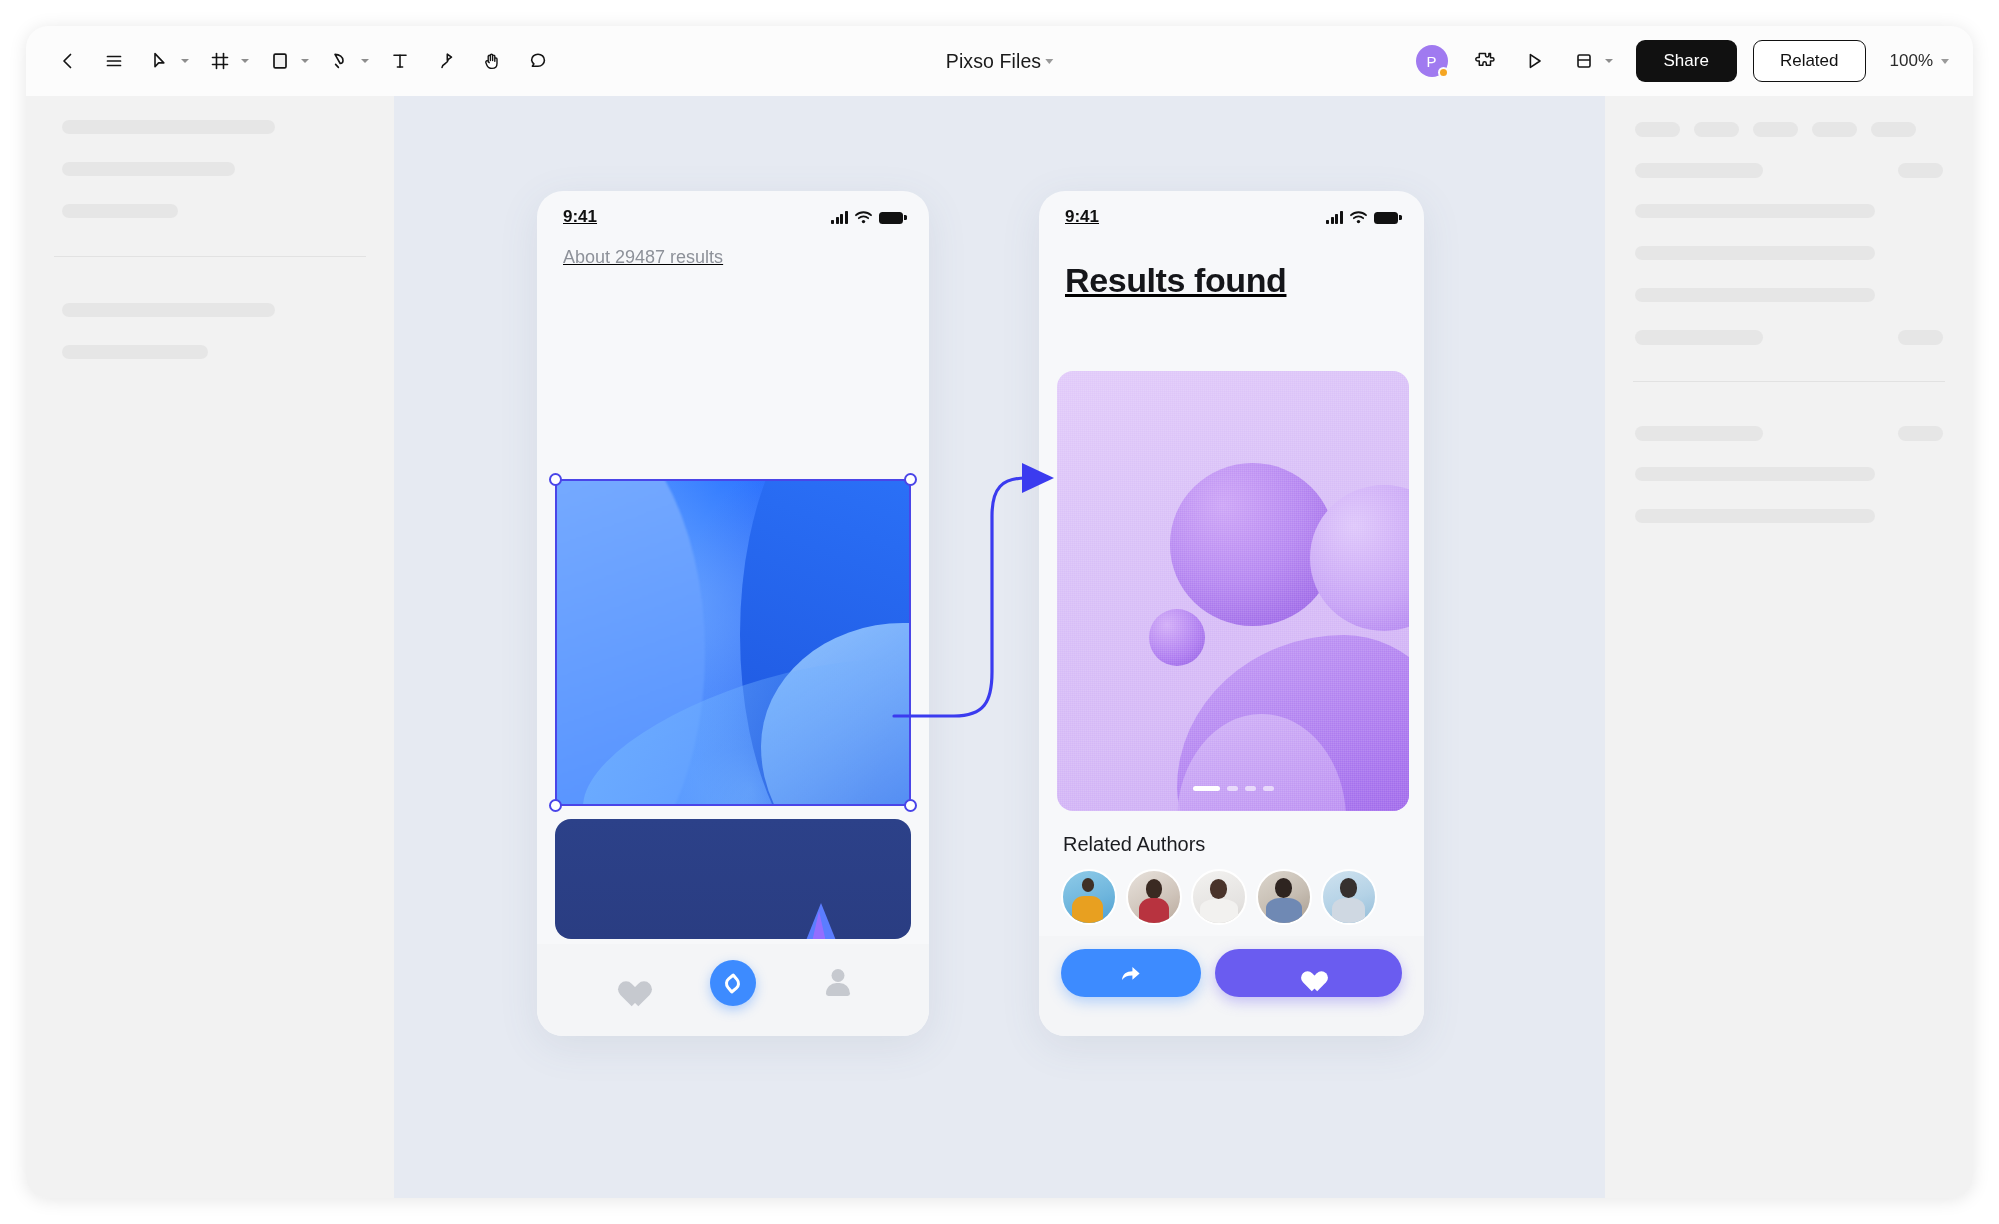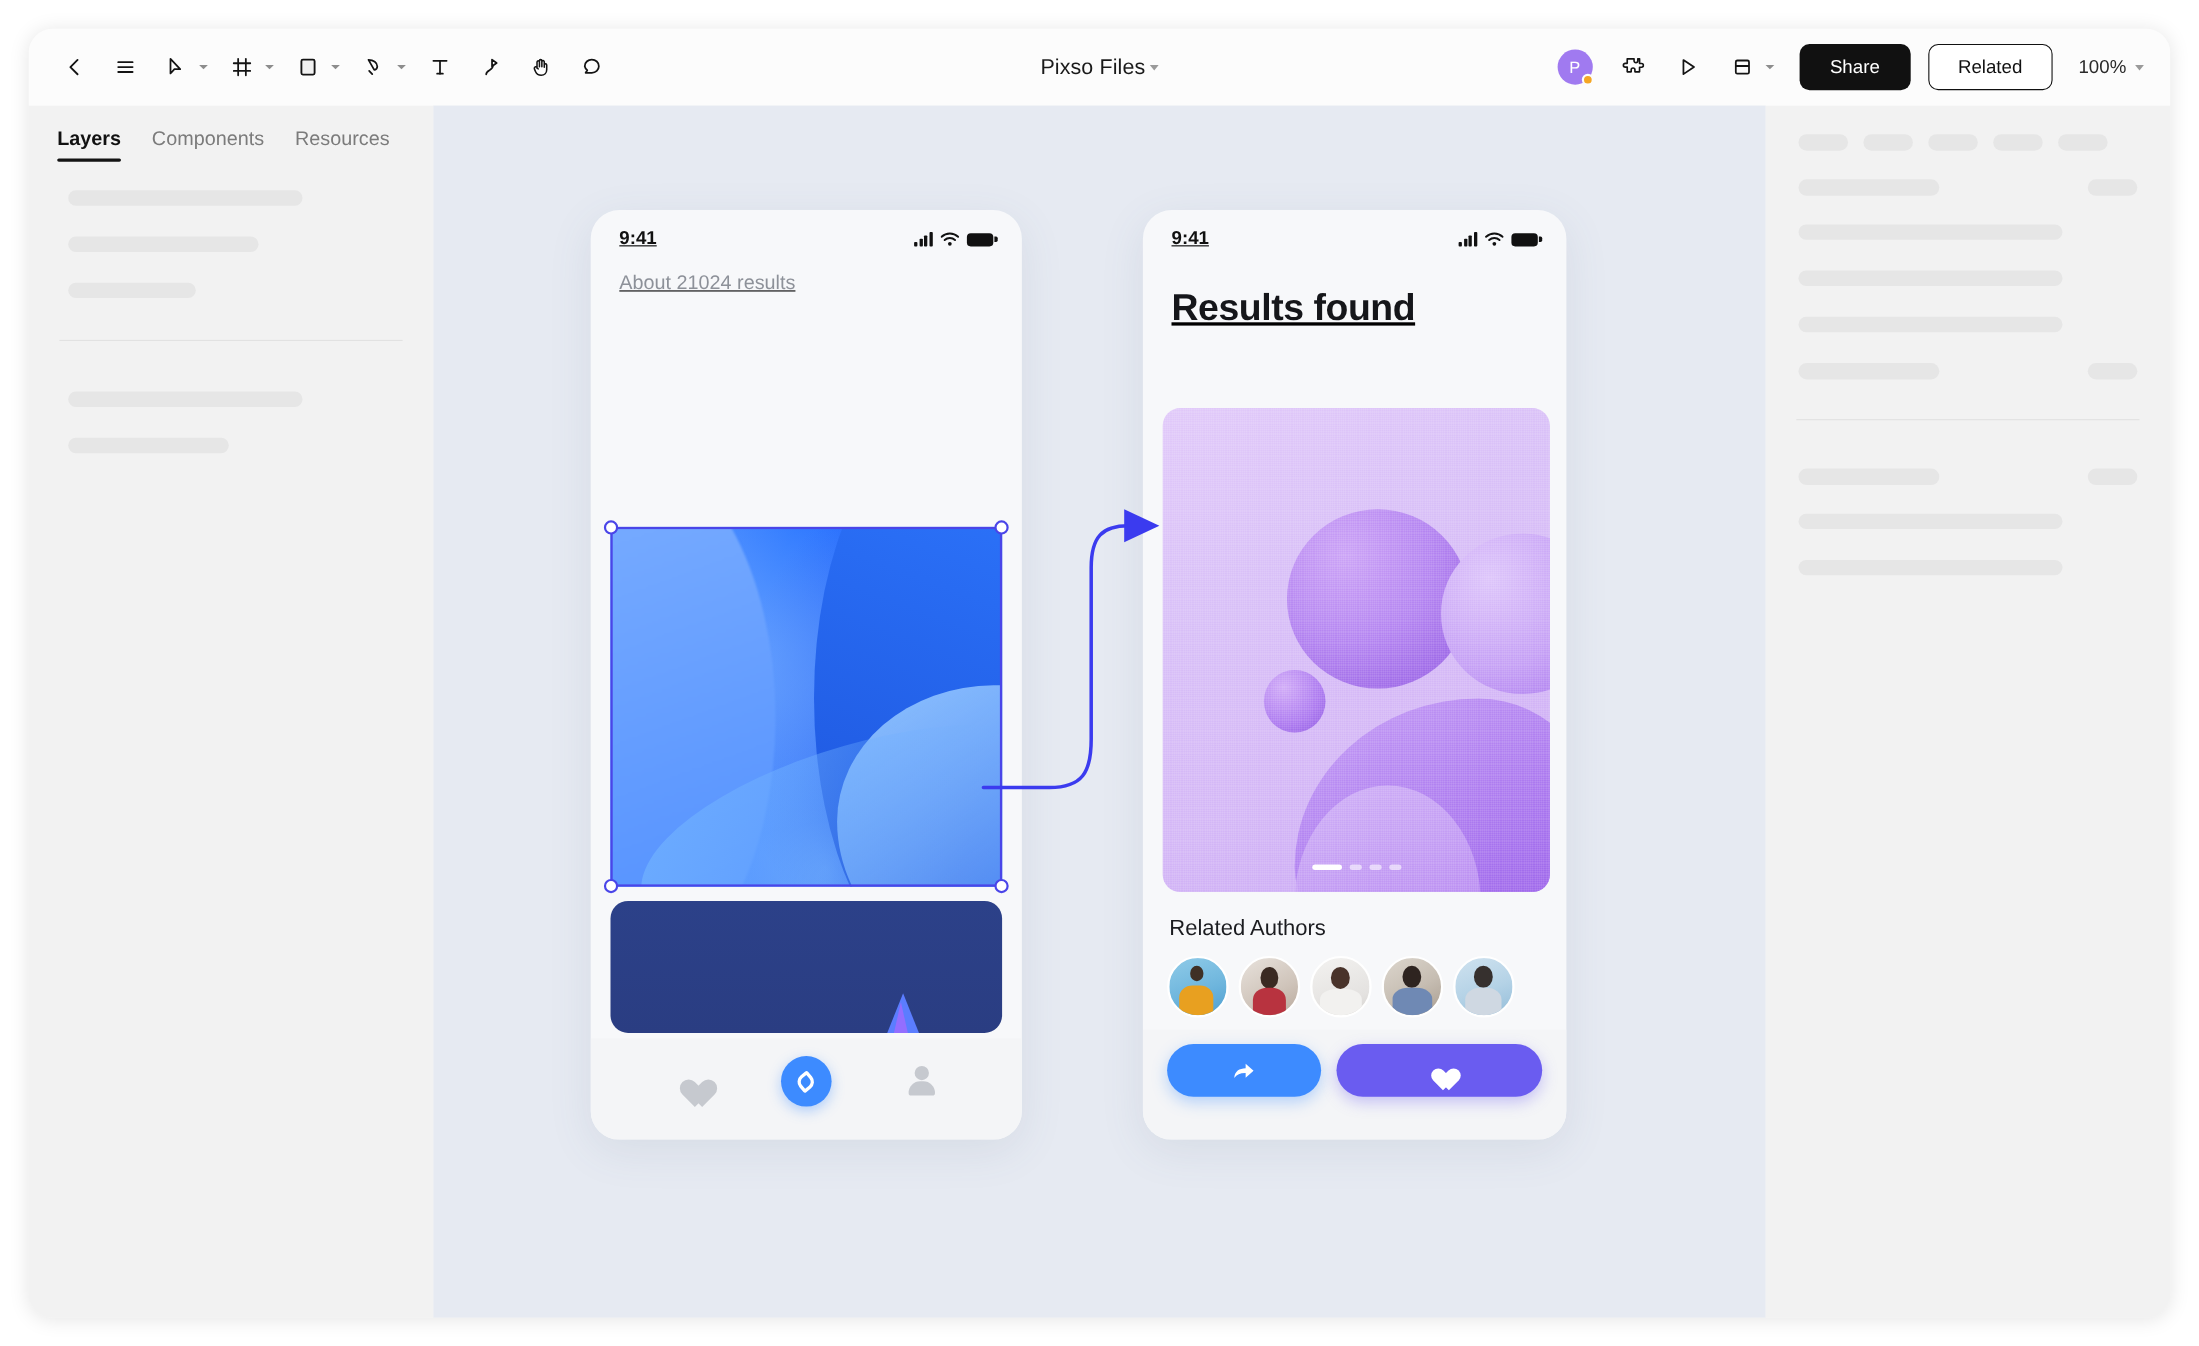--- a/index.html
+++ b/index.html
@@ -719,25 +719,20 @@
         <span>100%</span>
         <span class="dc"></span>
       </div>
 
     </div>
   </div>
 
   <div id="body">
 
     <div id="left-panel">
-      <div class="panel-tabs">
-        <div class="panel-tab active">Layers</div>
-        <div class="panel-tab">Components</div>
-        <div class="panel-tab">Resources</div>
-      </div>
 
       <div class="skel-area">
         <div class="skel" style="width:70%"></div>
         <div class="skel" style="width:57%"></div>
         <div class="skel" style="width:38%"></div>
       </div>
 
       <div class="panel-div"></div>
 
       <div class="skel-area">
@@ -761,21 +756,21 @@
               </span>
             <svg width="17" height="13" viewBox="0 0 17 13">
                 <path d="M1 4.2A11 11 0 0 1 16 4.2" stroke="#111" stroke-width="1.8" fill="none" stroke-linecap="round"></path>
                 <path d="M3.8 7.2a7 7 0 0 1 9.4 0" stroke="#111" stroke-width="1.8" fill="none" stroke-linecap="round"></path>
                 <circle cx="8.5" cy="10.6" r="1.7" fill="#111"></circle>
               </svg>
             <span class="batt"></span>
           </span>
         </div>
 
-        <div class="ph-sub">About 21024 results</div>
+        <div class="ph-sub">About 29487 results</div>
 
 
         <div id="hero-blue">
           <div class="swirl1"></div>
           <div class="swirl2"></div>
           <div class="swirl3"></div>
           <div class="streak"></div>
         </div>
 
         <div id="dark-card">

